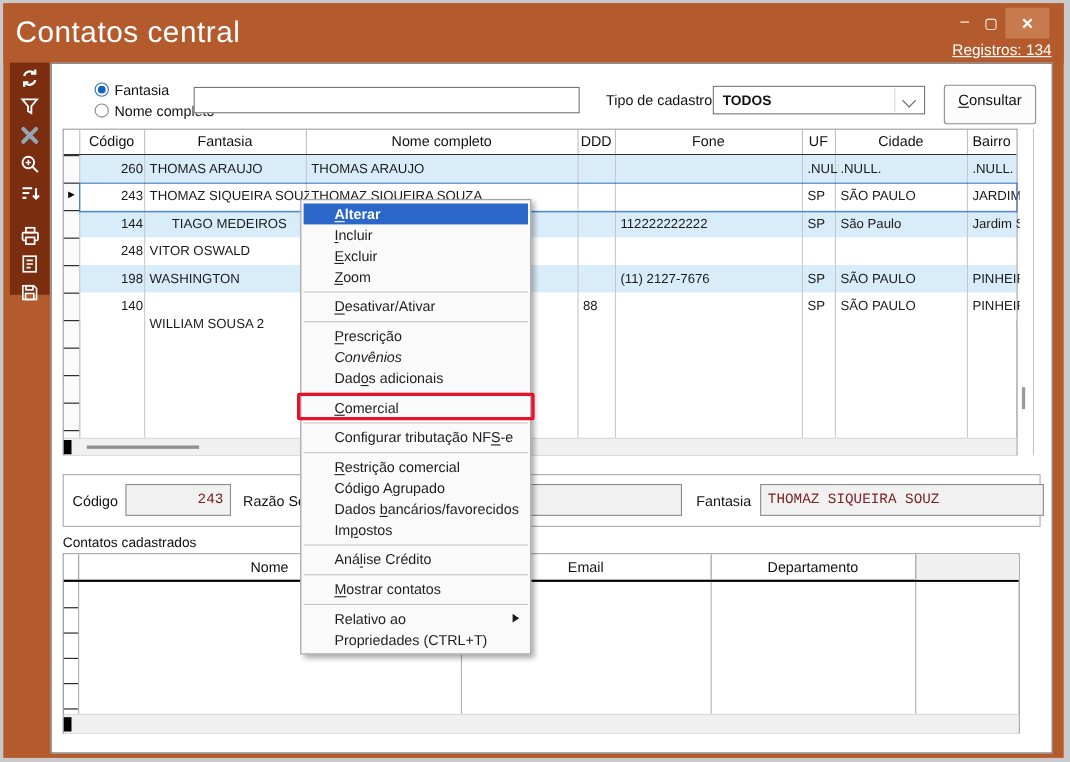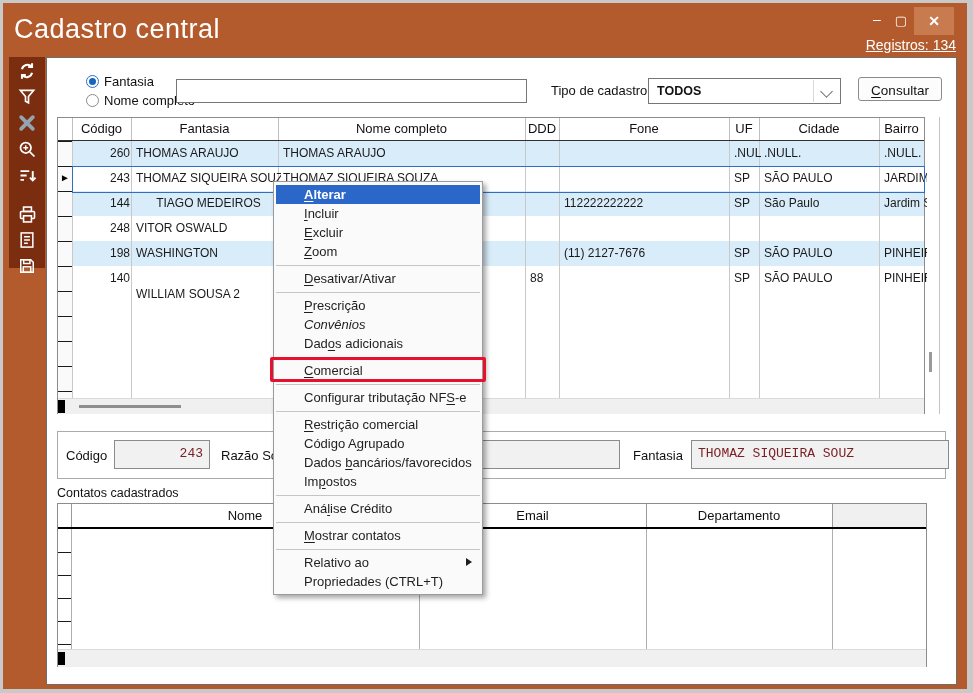--- a/index.html
+++ b/index.html
@@ -25,21 +25,21 @@
   .radio.on{border:1px solid #2D6FC2;}
   .radio.off{border:1px solid #8A8A8A;}
   .radio .dot{position:absolute;left:2px;top:2px;width:7px;height:7px;border-radius:50%;background:#1464C0;}
   .rlabel{font-size:13px;color:#111;}
   .search{left:176px;top:79px;width:351px;height:24px;border:1px solid #767676;background:#fff;font-size:13px;padding:0 4px;}
   .tlabel{left:551px;top:83px;font-size:13px;color:#111;}
   .combo{left:648px;top:78px;width:193px;height:26px;border:1px solid #767676;background:#fff;}
   .combo .val{position:absolute;left:8px;top:5px;font-size:12.5px;font-weight:bold;color:#111;}
   .combo .arrbox{position:absolute;right:1px;top:1px;width:25px;height:22px;border-left:1px solid #D9D9D9;}
   .combo .chev{position:absolute;right:8px;top:7px;width:8px;height:8px;border-right:1.5px solid #6E6E6E;border-bottom:1.5px solid #6E6E6E;transform:rotate(45deg);}
-  .consultar{left:858px;top:77px;width:84px;height:24px;border:1px solid #8A8A8A;border-radius:3px;background:#FCFCFC;font-size:13.5px;color:#111;text-align:center;line-height:26px;}
+  .consultar{left:858px;top:77px;width:84px;height:36px;border:1px solid #8A8A8A;border-radius:3px;background:#FCFCFC;font-size:13.5px;color:#111;text-align:center;line-height:26px;}
   
   .gridbox{left:57px;top:117px;width:868px;height:297px;border:1px solid #8C8C8C;background:#fff;}
   .ghead{position:absolute;left:0;top:0;width:866px;height:22px;border-bottom:1px solid #303030;background:#fff;}
   .hcell{position:absolute;top:3px;font-size:13px;color:#111;text-align:center;overflow:hidden;white-space:nowrap;}
   .hline{position:absolute;top:0;width:1px;height:22px;background:#BFBFBF;}
   .gbody{position:absolute;left:0;top:23px;width:866px;height:257px;}
   .vline{position:absolute;top:0;width:1px;height:257px;background:#C9C9C9;}
   .stripe{position:absolute;left:14px;width:852px;height:25px;}
   .cell{position:absolute;font-size:12px;color:#1A1A1A;white-space:nowrap;overflow:hidden;line-height:25px;height:25px;}
   .selbox{position:absolute;left:14px;width:851px;height:25px;border:1px solid #2F6FC1;}
@@ -72,21 +72,21 @@
   .msep{height:1px;background:#C5C5C5;margin:4px 2px 3px 2px;}
   .subarrow{position:absolute;right:10px;top:5px;width:0;height:0;border-left:6px solid #1E1E1E;border-top:4px solid transparent;border-bottom:4px solid transparent;}
   .redbox{position:absolute;left:-4px;right:-4px;top:-4px;bottom:-2px;border:3px solid #E8112D;border-radius:2px;z-index:60;}
   u{text-underline-offset:2px;}
 </style>
 </head>
 <body>
 
 <div class="abs frame"></div>
 <div class="abs titlebar"></div>
-<div class="abs title">Cadastro central</div>
+<div class="abs title">Contatos central</div>
 <div class="abs winbtn btn-min">–</div>
 <div class="abs winbtn btn-max">▢</div>
 <div class="abs winbtn btn-close">✕</div>
 <div class="abs registros">Registros: 134</div>
 
 <div class="abs toolstrip" id="toolbar">
     <div class="tool">
       <svg width="22" height="22" viewBox="0 0 24 24" fill="none" stroke="#fff" stroke-width="2.2">
         <path d="M6.5 10a6 6 0 0 1 10.5-2.5"></path>
         <path d="M17.5 3.5v4.2h-4.2"></path>

